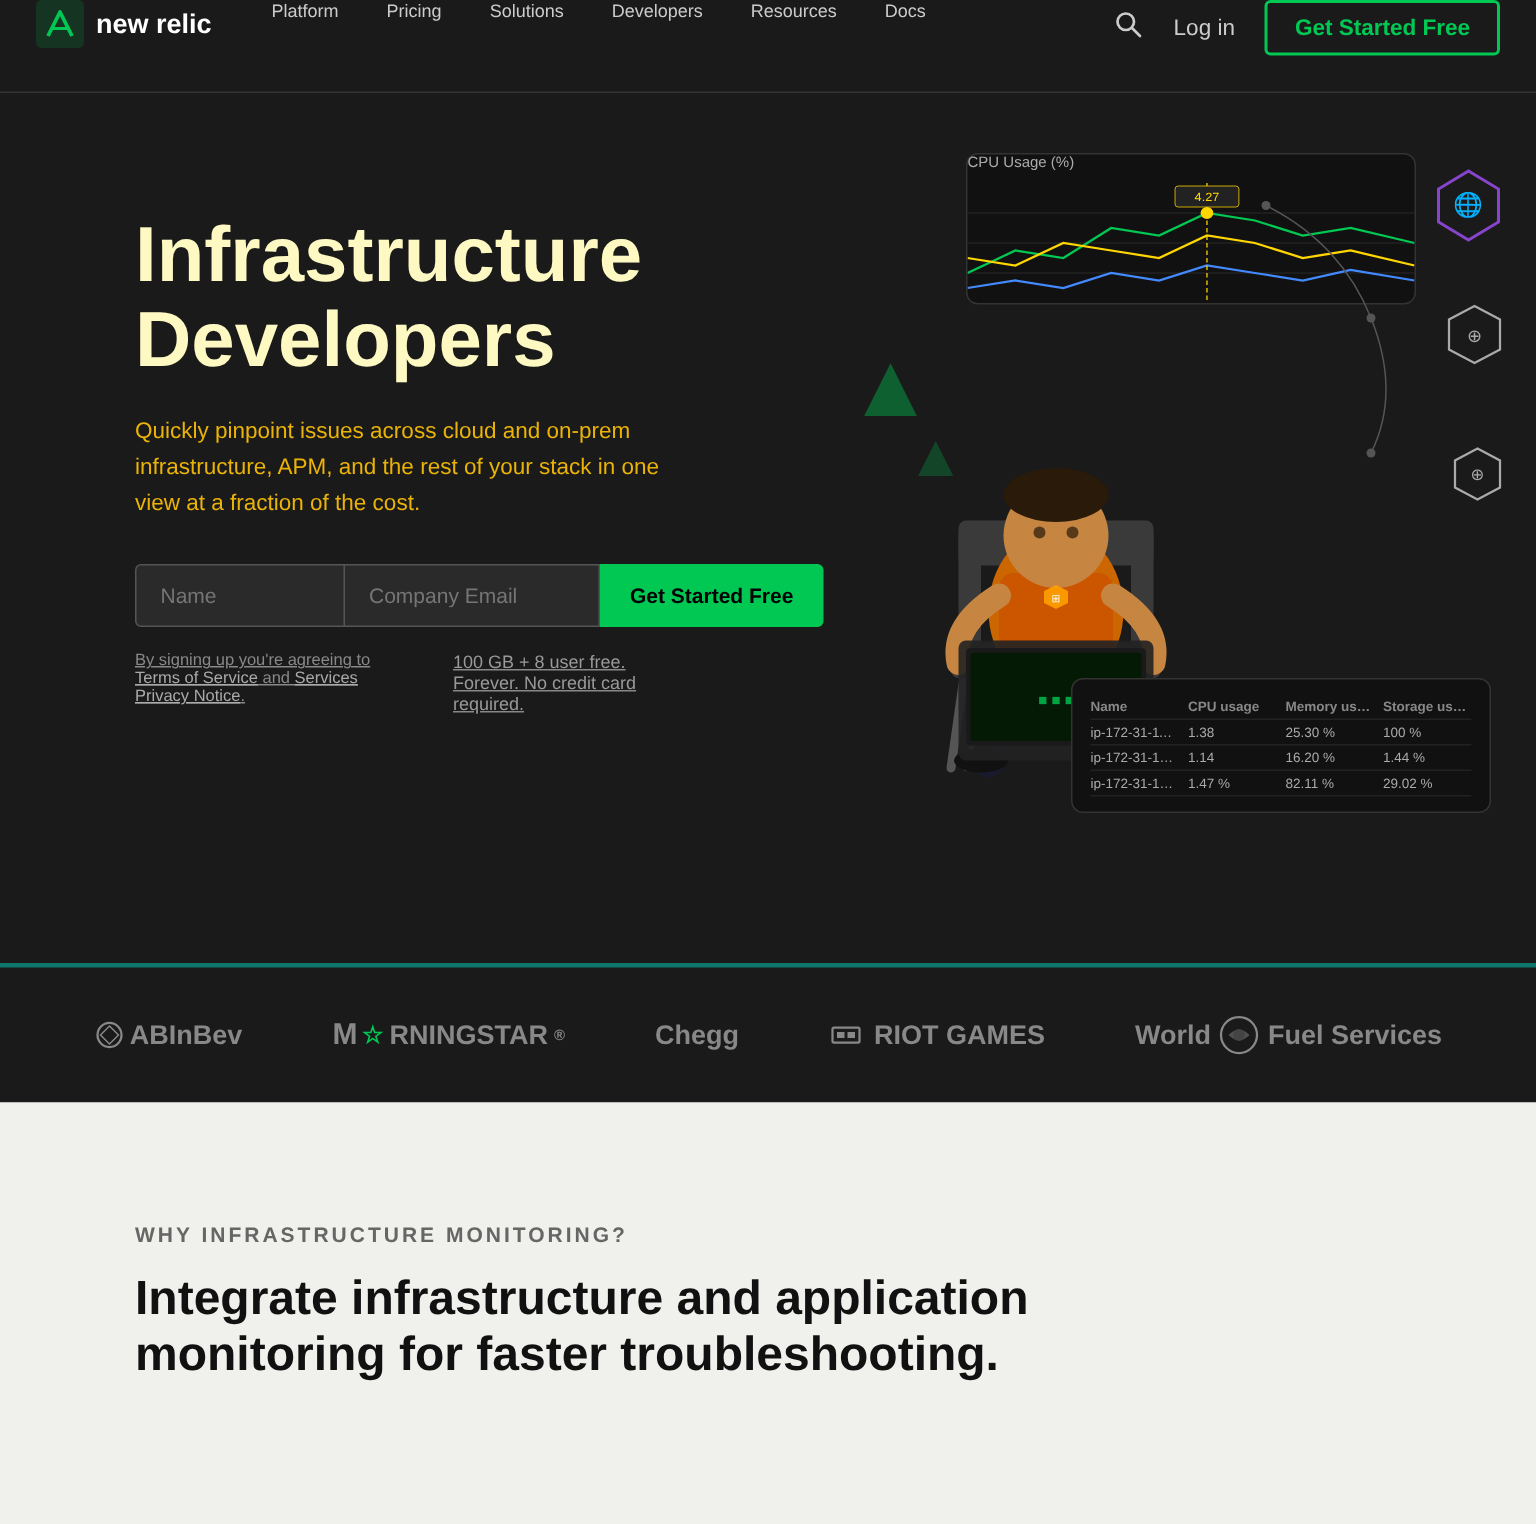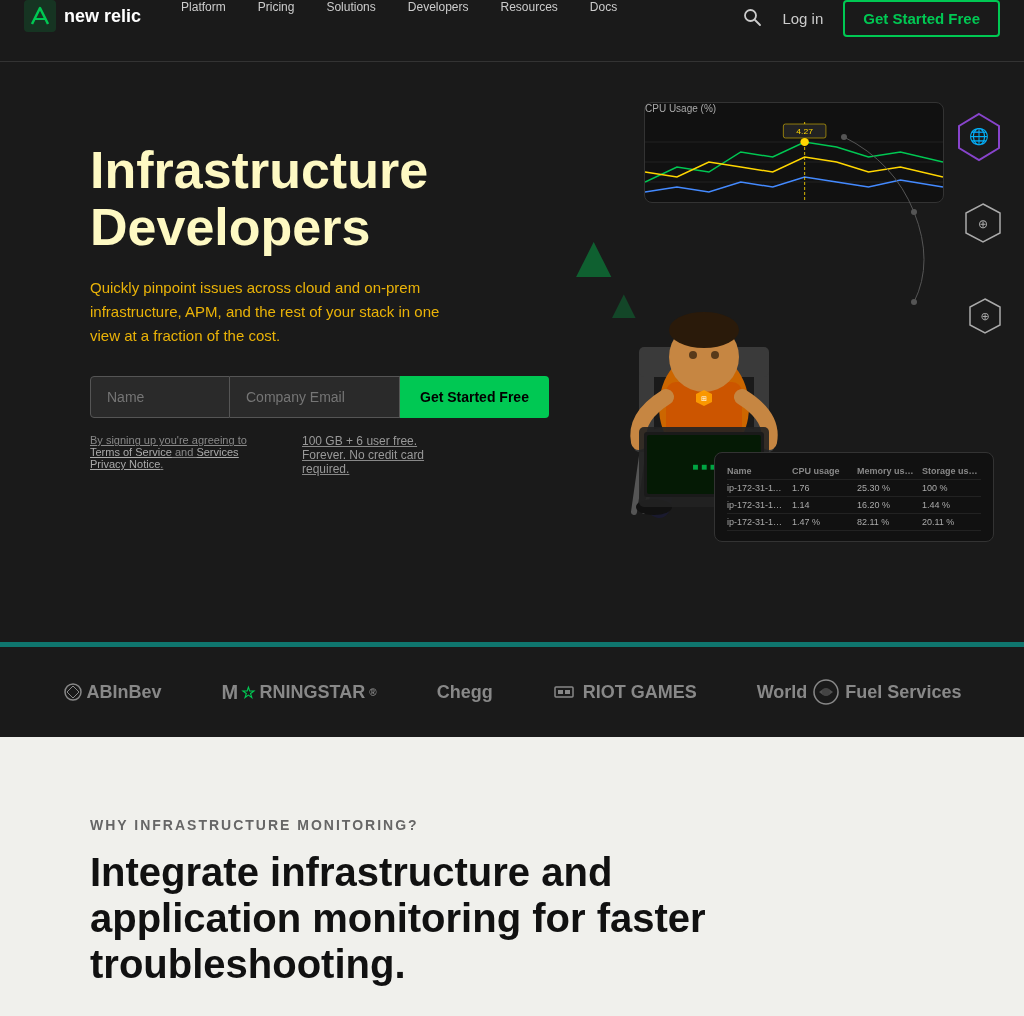--- a/index.html
+++ b/index.html
@@ -193,21 +193,21 @@
     .db-cell { flex: 1; overflow: hidden; text-overflow: ellipsis; white-space: nowrap; }
 
     
     .logos-section {
       background: #1a1a1a;
       padding: 30px 60px;
       display: flex;
       align-items: center;
       justify-content: center;
       gap: 60px;
-      border-top: 5px solid #0f766e;
+      border-top: 3px solid #0f766e;
     }
     .logo-item {
       color: #888;
       font-size: 18px;
       font-weight: 700;
       white-space: nowrap;
       display: flex;
       align-items: center;
       gap: 4px;
     }
@@ -219,21 +219,21 @@
     }
     .why-label {
       font-size: 14px;
       font-weight: 700;
       color: #666;
       letter-spacing: 2px;
       text-transform: uppercase;
       margin-bottom: 16px;
     }
     .why-heading {
-      font-size: 40px;
+      font-size: 32px;
       font-weight: 800;
       color: #111;
       line-height: 1.15;
       max-width: 720px;
       margin-bottom: 60px;
     }
   </style>
 </head>
 <body>
 
@@ -275,21 +275,21 @@
     <p>Quickly pinpoint issues across cloud and on-prem infrastructure, APM, and the rest of your stack in one view at a fraction of the cost.</p>
     <div class="hero-form">
       <input type="text" placeholder="Name" style="">
       <input type="email" placeholder="Company Email" style="">
       <button>Get Started Free</button>
     </div>
     <div class="hero-terms">
       <div class="hero-terms-left">
         By signing up you're agreeing to <a href="#">Terms of Service</a> and <a href="#">Services Privacy Notice</a>.
       </div>
-      <div class="hero-terms-right">100 GB + 6 user free. Forever. No credit card required.</div>
+      <div class="hero-terms-right">100 GB + 8 user free. Forever. No credit card required.</div>
     </div>
   </div>
 
   <div class="hero-image">
 
     <div style="position:absolute; left:10px; top:120px; color:#00c853; opacity:0.4; font-size:60px;">▲</div>
     <div style="position:absolute; left:50px; top:180px; color:#00c853; opacity:0.25; font-size:40px;">▲</div>
 
     <div class="dashboard-top">
       <div class="dashboard-top-title">CPU Usage (%)</div>
@@ -395,35 +395,35 @@
 
     <div class="dashboard-bottom">
       <div class="db-row">
         <span class="db-cell">Name</span>
         <span class="db-cell">CPU usage</span>
         <span class="db-cell">Memory usage (%)</span>
         <span class="db-cell">Storage usage (%)</span>
       </div>
       <div class="db-row">
         <span class="db-cell">ip-172-31-11-13</span>
-        <span class="db-cell">1.76</span>
+        <span class="db-cell">1.38</span>
         <span class="db-cell">25.30 %</span>
         <span class="db-cell">100 %</span>
       </div>
       <div class="db-row">
         <span class="db-cell">ip-172-31-14-14</span>
         <span class="db-cell">1.14</span>
         <span class="db-cell">16.20 %</span>
         <span class="db-cell">1.44 %</span>
       </div>
       <div class="db-row">
         <span class="db-cell">ip-172-31-14-15</span>
         <span class="db-cell">1.47 %</span>
         <span class="db-cell">82.11 %</span>
-        <span class="db-cell">20.11 %</span>
+        <span class="db-cell">29.02 %</span>
       </div>
     </div>
   </div>
 </section>
 
 <div class="logos-section">
   <div class="logo-item">
     <svg width="20" height="20" viewBox="0 0 20 20">
         <circle cx="10" cy="10" r="8" fill="none" stroke="#888" stroke-width="1.5"></circle>
         <path d="M4 10 L10 4 L16 10 L10 16 Z" fill="none" stroke="#888" stroke-width="1"></path>

